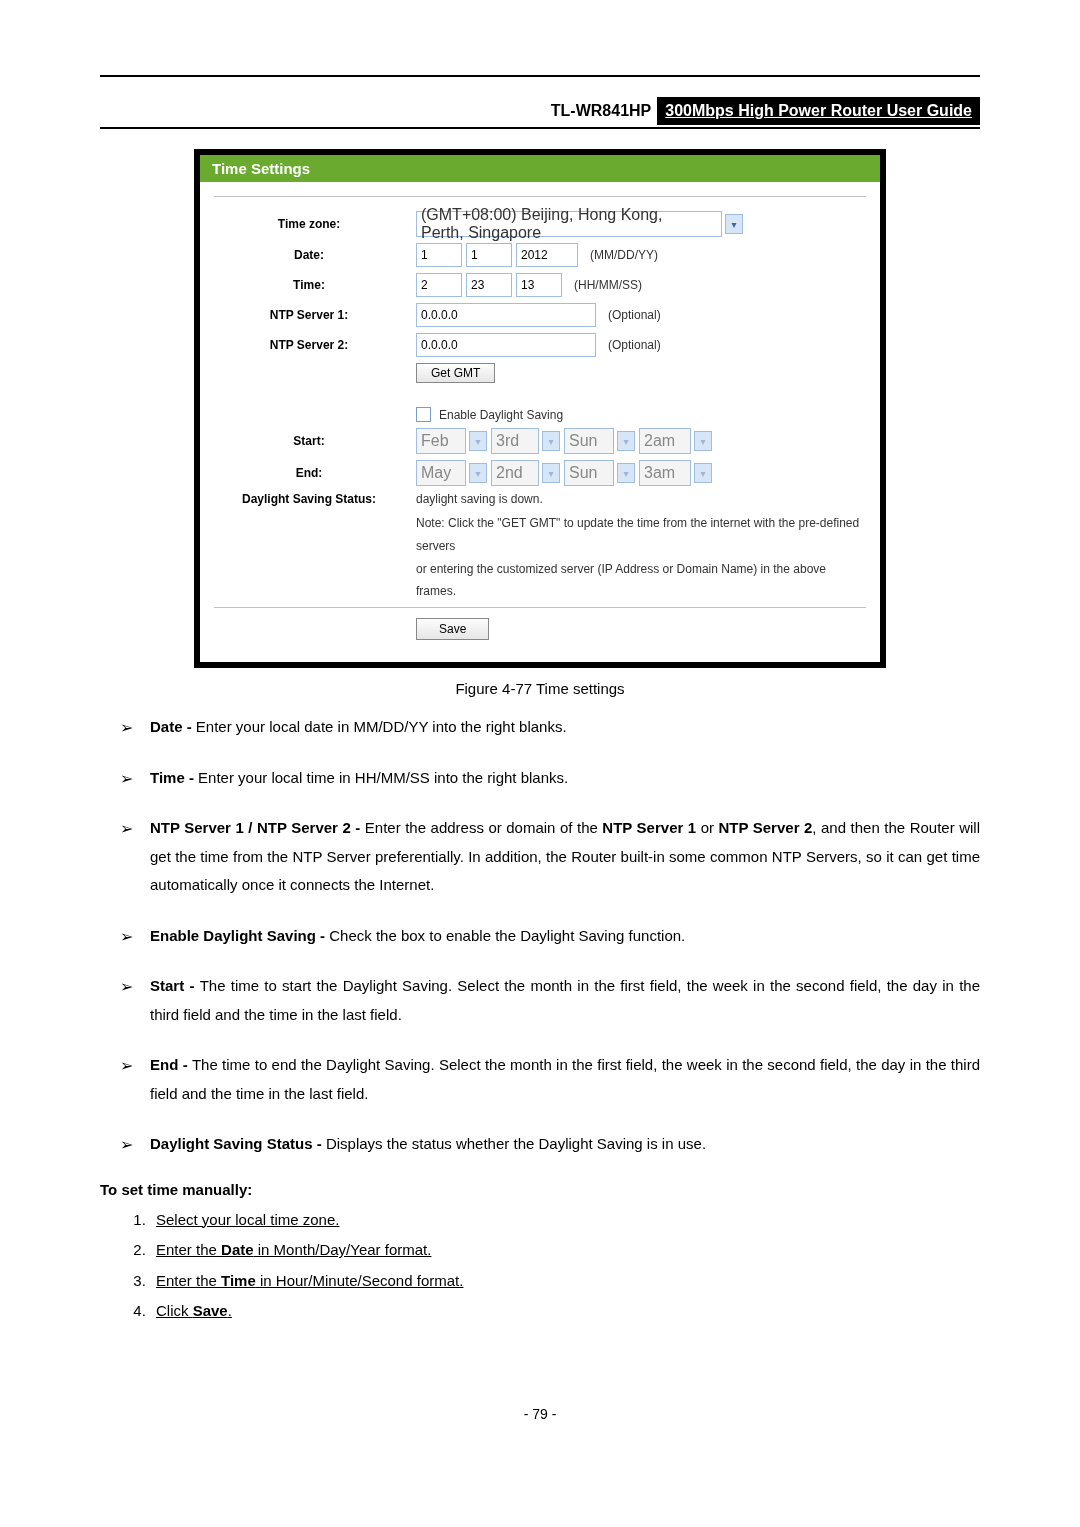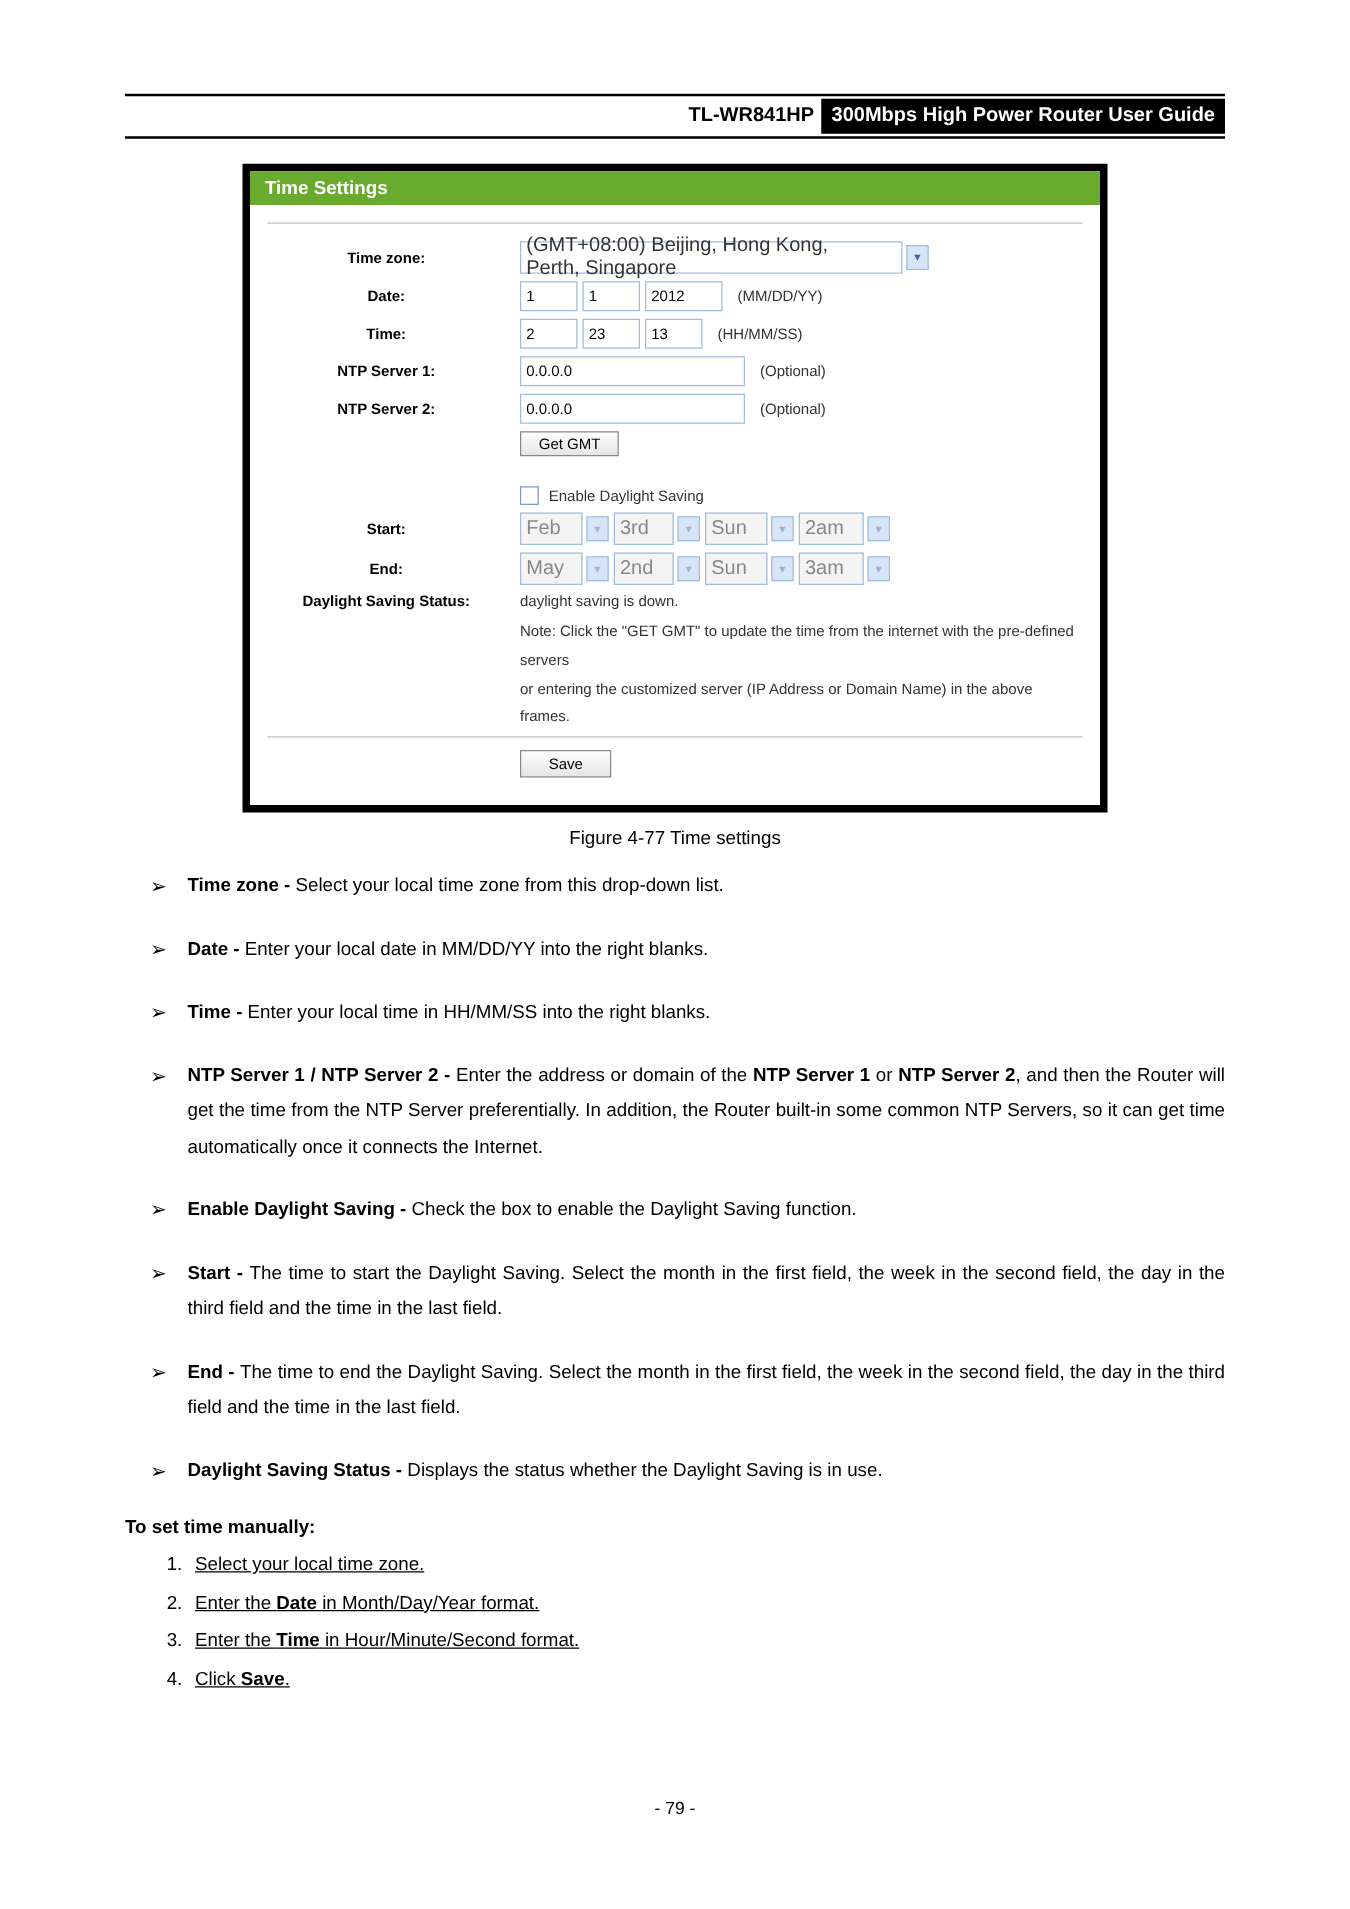--- a/index.html
+++ b/index.html
@@ -19,34 +19,35 @@
   }
   .hdr-line-top {
     margin: 35px 100px 0 100px;
     border-top: 2px solid #000;
     padding-top: 2px;
   }
   .hdr-bar {
     display: flex;
     justify-content: flex-end;
     align-items: center;
-    margin: 0 100px 0 100px;
+    margin: 18px 100px 0 100px;
   }
   .hdr-model {
     font-weight: bold;
     font-size: 16px;
     padding: 4px 6px;
     color: #000;
   }
   .hdr-title {
     background: #000;
     color: #fff;
     font-weight: bold;
     font-size: 16px;
     padding: 5px 8px;
+    text-decoration: underline;
   }
   .hdr-line-bottom {
     margin: 2px 100px 20px 100px;
     border-top: 2px solid #000;
   }
   .content {
     padding: 0 100px;
   }
   .screenshot {
     border: 6px solid #000000;
@@ -311,21 +312,20 @@
 
         <div class="panel-save">
           <button class="btn" style="padding:3px 22px">Save</button>
         </div>
       </div>
     </div>
 
     <div class="fig-caption">Figure 4-77    Time settings</div>
 
     <ul class="arrowlist">
-      <li><span class="b">Time zone - </span><span>Select your local time zone from this drop-down list.</span></li>
       <li><span class="b">Date - </span><span>Enter your local date in MM/DD/YY into the right blanks.</span></li>
       <li><span class="b">Time - </span><span>Enter your local time in HH/MM/SS into the right blanks.</span></li>
       <li><span class="b">NTP Server 1 / NTP Server 2 - </span><span>Enter the address or domain of the </span><span class="b">NTP Server 1</span><span> or </span><span class="b">NTP Server 2</span><span>, and then the Router will get the time from the NTP Server preferentially. In addition, the Router built-in some common NTP Servers, so it can get time automatically once it connects the Internet.</span></li>
       <li><span class="b">Enable Daylight Saving - </span><span>Check the box to enable the Daylight Saving function.</span></li>
       <li><span class="b">Start - </span><span>The time to start the Daylight Saving. Select the month in the first field, the week in the second field, the day in the third field and the time in the last field.</span></li>
       <li><span class="b">End - </span><span>The time to end the Daylight Saving. Select the month in the first field, the week in the second field, the day in the third field and the time in the last field.</span></li>
       <li><span class="b">Daylight Saving Status - </span><span>Displays the status whether the Daylight Saving is in use.</span></li>
     </ul>
 
     <div class="sub-heading">To set time manually:</div>

